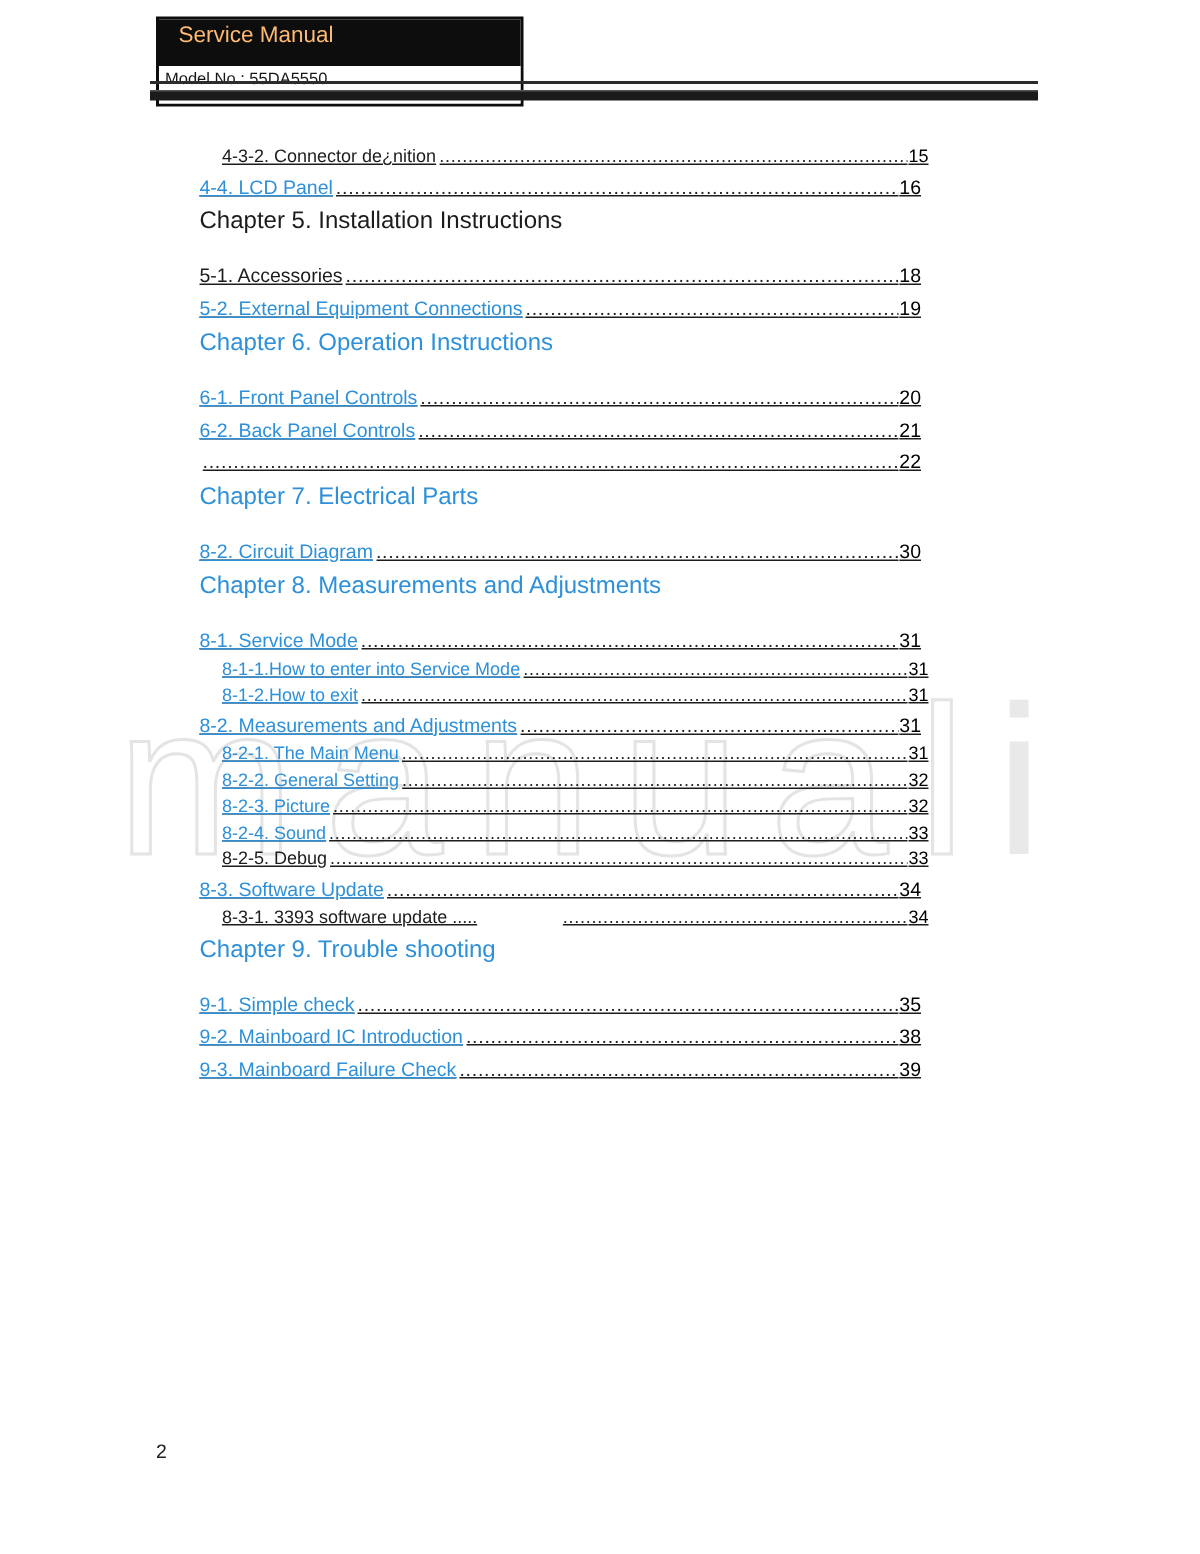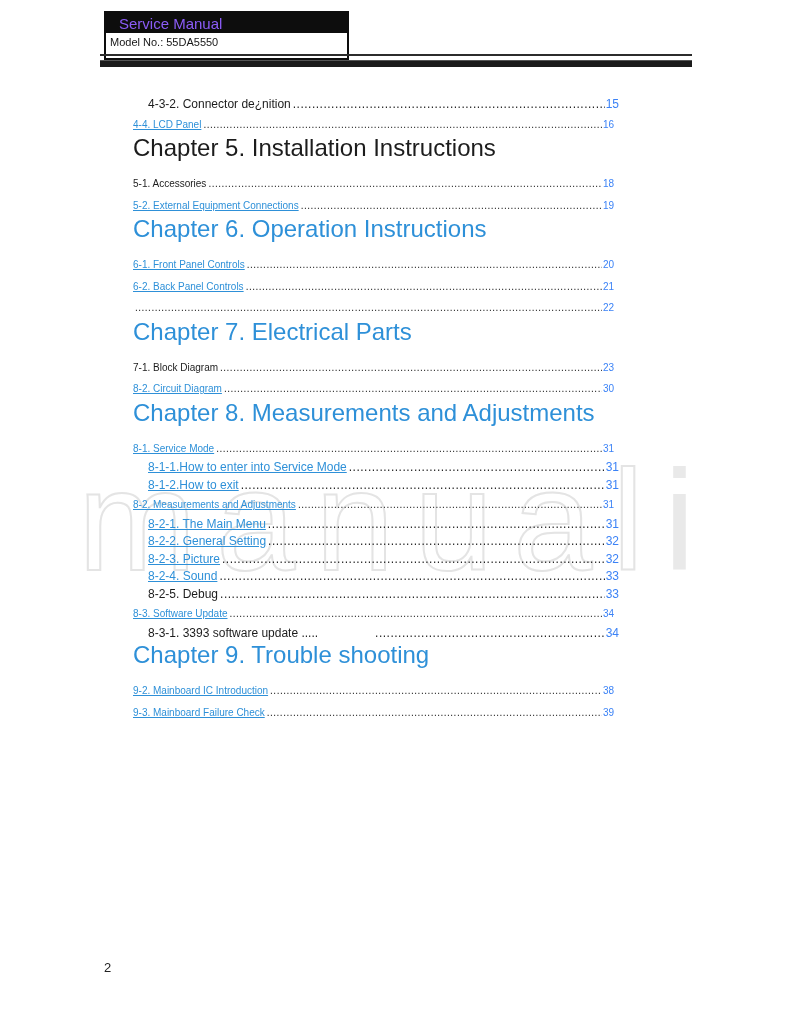--- a/index.html
+++ b/index.html
@@ -22,63 +22,63 @@
   }
   .wm-outline { color: #ffffff; -webkit-text-stroke: 2px #e4e4e4; }
   .wm-solid { color: #e9e9e9; -webkit-text-stroke: 0; }
 
   
   .title-box {
     position: absolute; left: 104px; top: 11px; width: 241px;
     border: 2px solid #0d0d0d; z-index: 1; background: #fff;
   }
   .title-bar {
-    background: #0d0d0d; color: #8b5cf6;
+    background: #0d0d0d; color: #fdba74;
     font-size: 15px; line-height: 19px;
-    padding: 1px 0 0 13px;
+    padding: 1px 0 11px 13px;
     white-space: nowrap;
   }
   .model-row {
     background: #fff; color: #161616;
     font-size: 11px; line-height: 14px;
     padding: 2px 0 9px 4px;
     white-space: nowrap;
   }
   .rule-thin  { position: absolute; left: 100px; top: 54px; width: 592px; height: 2px; background: #2c2c2c; z-index: 1; }
   .rule-thick { position: absolute; left: 100px; top: 60px; width: 592px; height: 6px; background: #1b1b1b; border-top: 1px solid #555; z-index: 1; }
 
   
   .toc { position: absolute; left: 133px; top: 96px; width: 481px; z-index: 1; }
 
   .chapter {
-    font-size: 24px; line-height: 22px;
+    font-size: 16px; line-height: 22px;
     margin: 2px 0 14px 0;
     color: var(--ink);
     white-space: nowrap;
   }
   .chapter.link { color: var(--blue); }
 
-  .row { display: flex; align-items: center; }
-  .row.sec { font-size: 10px; line-height: 21.5px; height: 21.5px; }
+  .row { display: flex; align-items: center; text-decoration: underline; }
+  .row.sec { font-size: 13px; line-height: 21.5px; height: 21.5px; }
   .row.sub { font-size: 12px; line-height: 17.5px; height: 17.5px; margin-left: 15px; margin-right: -5px; }
 
   .title { flex: 0 0 auto; white-space: nowrap; color: var(--ink); }
   .title.link { color: var(--blue); text-decoration: underline; }
 
   .gapspace { flex: 0 0 55px; }
 
   .leader {
     flex: 1 1 auto; overflow: hidden; white-space: nowrap;
     color: #222; margin-left: 2px; min-width: 0;
   }
   .leader::after {
     content: "....................................................................................................................................................................";
     letter-spacing: 0.5px;
   }
-  .pagenum { flex: 0 0 auto; color: #3b82f6; padding-left: 1px; white-space: nowrap; }
+  .pagenum { flex: 0 0 auto; color: #000000; padding-left: 1px; white-space: nowrap; }
 
   
   .page-number {
     position: absolute; left: 104px; top: 960px;
     font-size: 13px; color: #222; z-index: 1;
   }
 </style>
 </head>
 <body>
 
@@ -129,25 +129,20 @@
         <span class="title link">6-2. Back Panel Controls</span>
         <span class="leader"></span>
         <span class="pagenum">21</span>
       </div>
       <div class="row sec">
         <span class="leader"></span>
         <span class="pagenum">22</span>
       </div>
       <div class="chapter link">Chapter 7. Electrical Parts</div>
       <div class="row sec">
-        <span class="title">7-1. Block Diagram</span>
-        <span class="leader"></span>
-        <span class="pagenum">23</span>
-      </div>
-      <div class="row sec">
         <span class="title link">8-2. Circuit Diagram</span>
         <span class="leader"></span>
         <span class="pagenum">30</span>
       </div>
       <div class="chapter link">Chapter 8. Measurements and Adjustments</div>
       <div class="row sec">
         <span class="title link">8-1. Service Mode</span>
         <span class="leader"></span>
         <span class="pagenum">31</span>
       </div>
@@ -197,20 +192,25 @@
         <span class="pagenum">34</span>
       </div>
       <div class="row sub">
         <span class="title">8-3-1. 3393 software update .....</span>
         <span class="gapspace"></span>
         <span class="leader"></span>
         <span class="pagenum">34</span>
       </div>
       <div class="chapter link">Chapter 9. Trouble shooting</div>
       <div class="row sec">
+        <span class="title link">9-1. Simple check</span>
+        <span class="leader"></span>
+        <span class="pagenum">35</span>
+      </div>
+      <div class="row sec">
         <span class="title link">9-2. Mainboard IC Introduction</span>
         <span class="leader"></span>
         <span class="pagenum">38</span>
       </div>
       <div class="row sec">
         <span class="title link">9-3. Mainboard Failure Check</span>
         <span class="leader"></span>
         <span class="pagenum">39</span>
       </div>
     </main>

